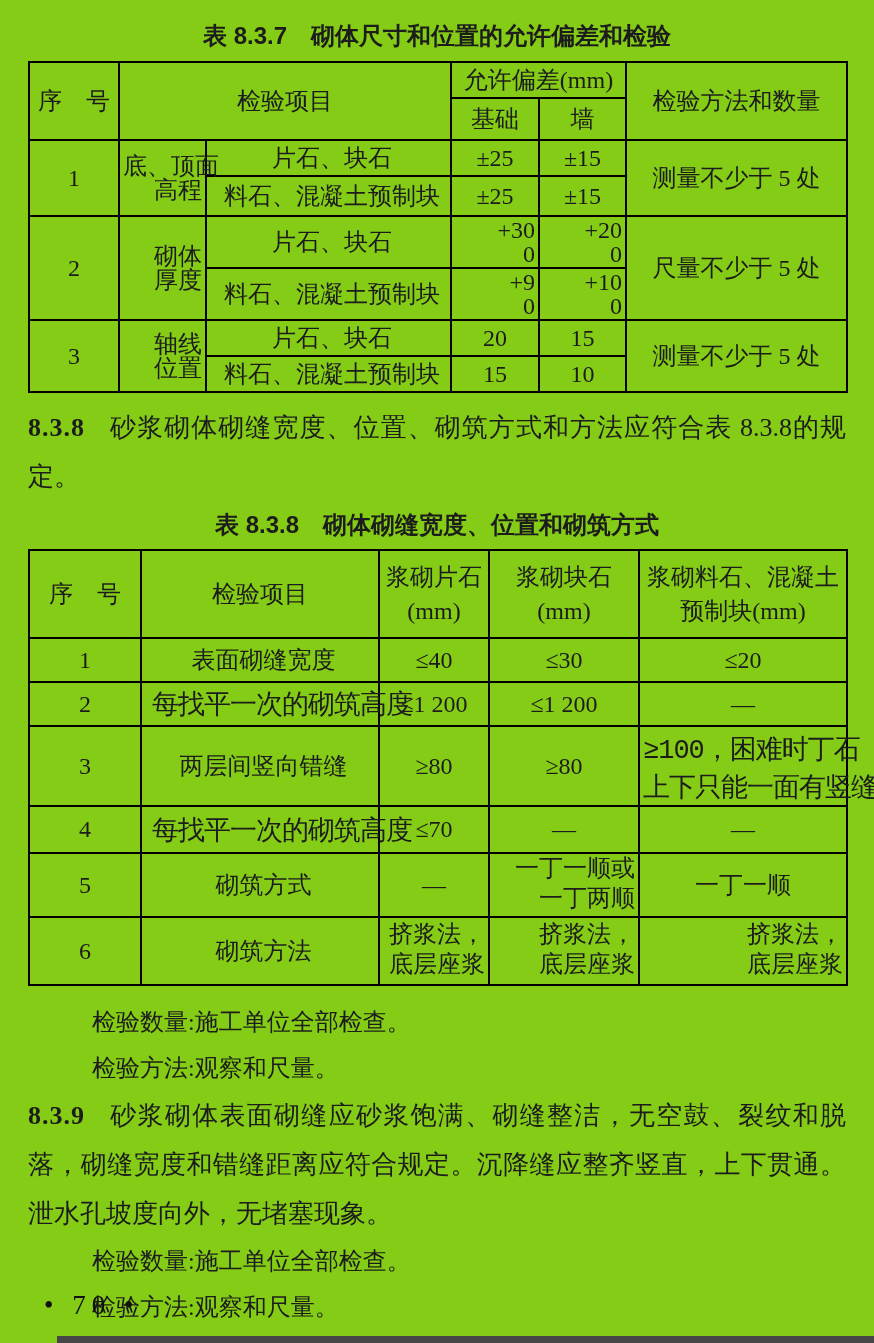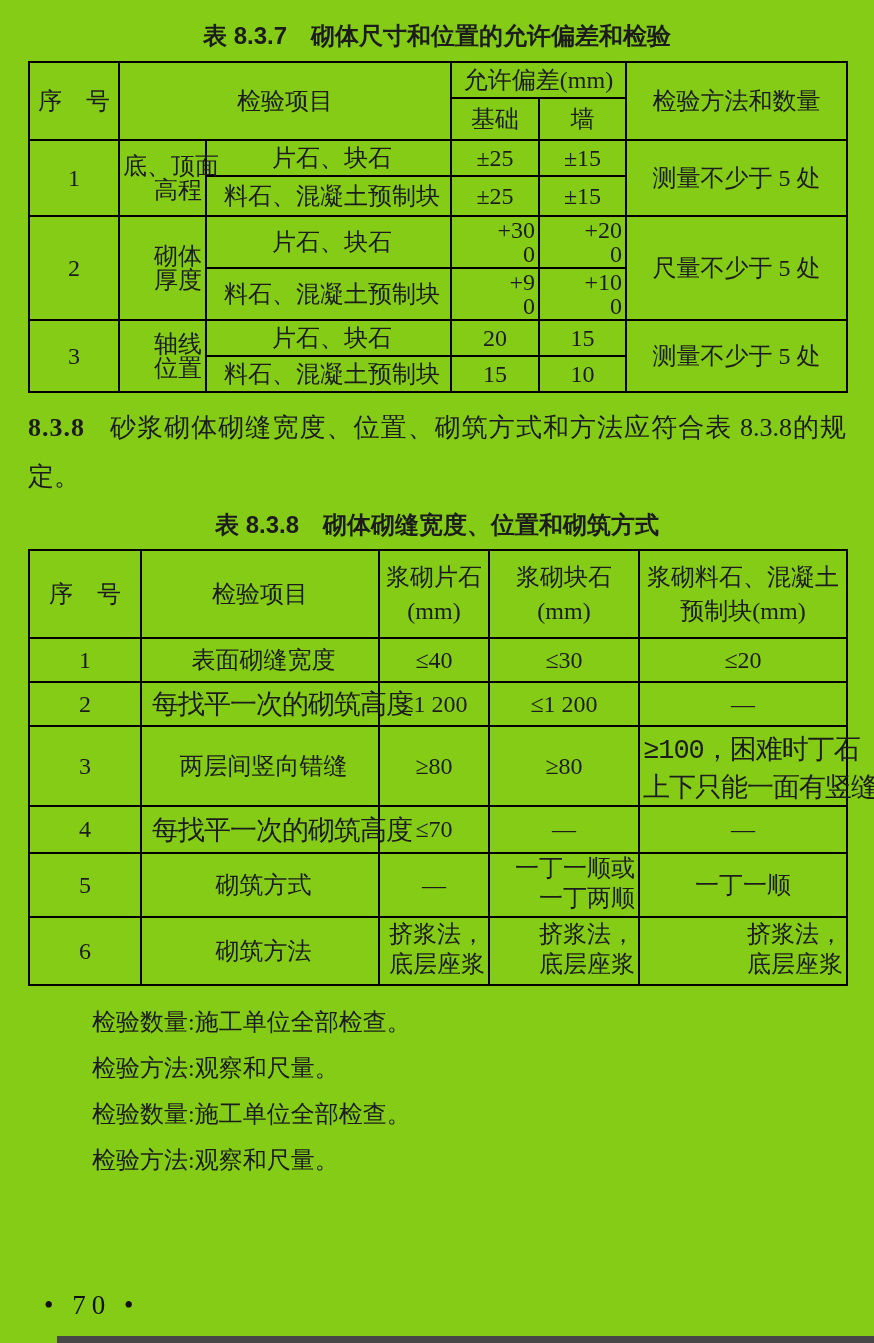--- a/index.html
+++ b/index.html
@@ -258,20 +258,23 @@
         </td>
       </tr>
     </tbody>
   </table>
 
   <div class="notes-block">
     <p class="note">检验数量:施工单位全部检查。</p>
     <p class="note">检验方法:观察和尺量。</p>
   </div>
 
+  <p class="para" style="margin-top:0">
+    <span class="num">8.3.9</span><span>砂浆砌体表面砌缝应砂浆饱满、砌缝整洁，无空鼓、裂纹和脱落，砌缝宽度和错缝距离应符合规定。沉降缝应整齐竖直，上下贯通。泄水孔坡度向外，无堵塞现象。</span>
+  </p>
 
   <div>
     <p class="note">检验数量:施工单位全部检查。</p>
     <p class="note">检验方法:观察和尺量。</p>
   </div>
 
   <div class="pageno">• 70 •</div>
   <div class="bottom-bar"></div>
 
 </div>

